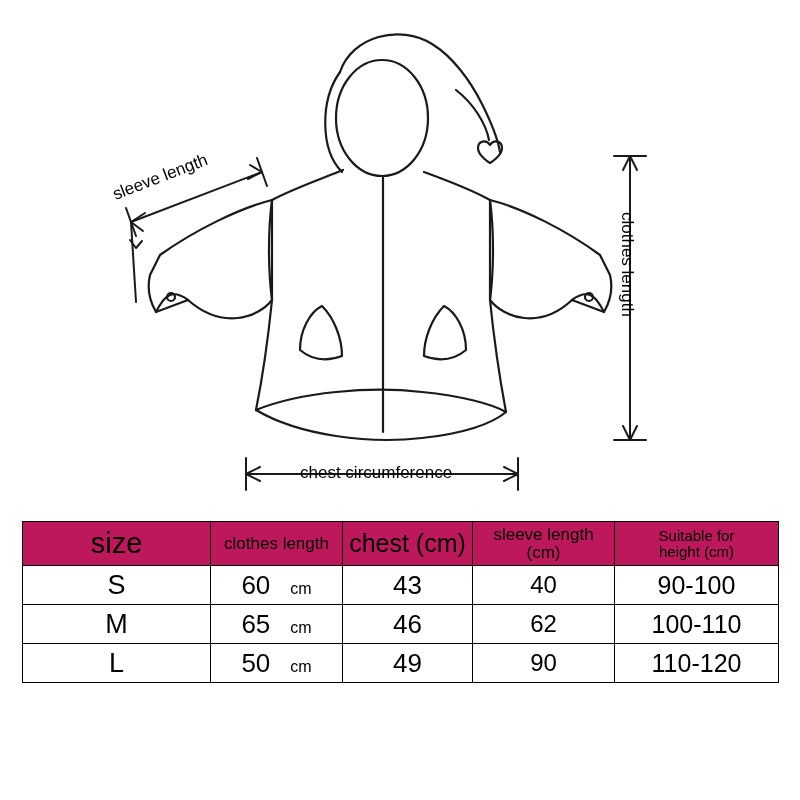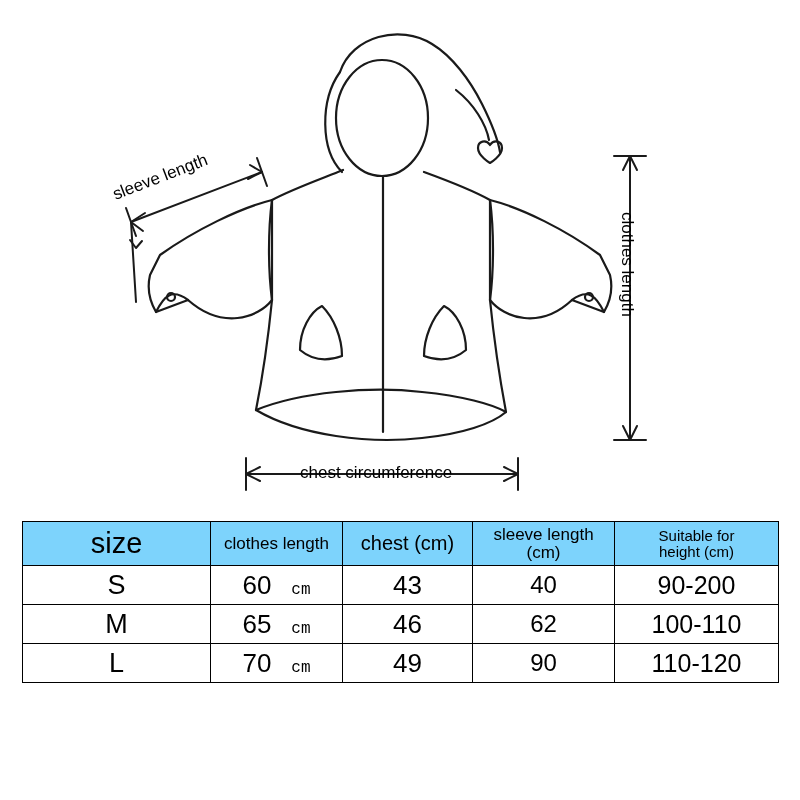--- a/index.html
+++ b/index.html
@@ -69,44 +69,44 @@
   }
   #size-table th, #size-table td {
     border: 1px solid #000;
     text-align: center;
     vertical-align: middle;
     padding: 0;
     font-family: "Liberation Sans", sans-serif;
     color: #000;
   }
   #size-table thead th {
-    background: #7dd3fc;
+    background: #be185d;
     height: 43px;
     font-weight: normal;
   }
   #size-table tbody td {
     background: #ffffff;
     height: 38px;
     font-weight: normal;
   }
   .col-size   { width: 188px; }
   .col-len    { width: 132px; }
   .col-chest  { width: 130px; }
   .col-sleeve { width: 142px; }
   .col-height { width: 164px; }
 
   .th-size   { font-size: 29px; }
   .th-len    { font-size: 17px; }
-  .th-chest  { font-size: 20px; }
+  .th-chest  { font-size: 25px; }
   .th-sleeve { font-size: 17px; line-height: 1.05; }
   .th-height { font-size: 15px; line-height: 1.05; }
 
   .td-size   { font-size: 27px; font-family: "Liberation Serif", serif; }
   .td-len    { font-size: 26px; font-family: "Liberation Serif", serif; }
-  .td-len .unit { font-size: 16px; font-family: Liberation Mono, monospace; padding-left: 20px; }
+  .td-len .unit { font-size: 16px; font-family: Liberation Sans, sans-serif; padding-left: 20px; }
   .td-chest  { font-size: 26px; font-family: "Liberation Serif", serif; }
   .td-sleeve { font-size: 24px; font-family: "Liberation Serif", serif; }
   .td-height { font-size: 25px; font-family: "Liberation Serif", serif; }
 </style>
 </head>
 <body>
 
 <div id="page">
 
   <div id="diagram-area">
@@ -218,32 +218,32 @@
           <span>height (cm)</span>
         </th>
       </tr>
     </thead>
     <tbody>
       <tr>
         <td class="td-size">S</td>
         <td class="td-len"><span>60</span><span class="unit">cm</span></td>
         <td class="td-chest">43</td>
         <td class="td-sleeve">40</td>
-        <td class="td-height">90-200</td>
+        <td class="td-height">90-100</td>
       </tr>
       <tr>
         <td class="td-size">M</td>
         <td class="td-len"><span>65</span><span class="unit">cm</span></td>
         <td class="td-chest">46</td>
         <td class="td-sleeve">62</td>
         <td class="td-height">100-110</td>
       </tr>
       <tr>
         <td class="td-size">L</td>
-        <td class="td-len"><span>70</span><span class="unit">cm</span></td>
+        <td class="td-len"><span>50</span><span class="unit">cm</span></td>
         <td class="td-chest">49</td>
         <td class="td-sleeve">90</td>
         <td class="td-height">110-120</td>
       </tr>
     </tbody>
   </table>
 
 </div>
 
 </body></html>

